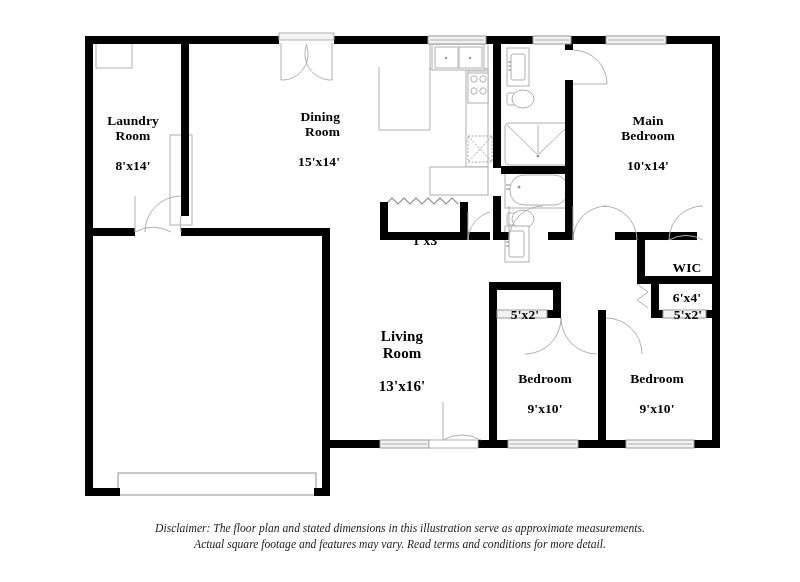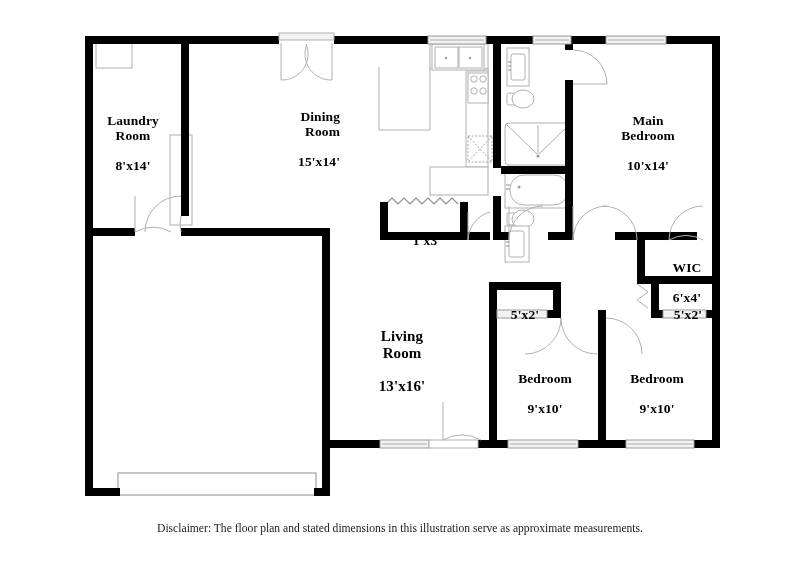--- a/index.html
+++ b/index.html
@@ -342,17 +342,18 @@
   </div>
 
   <div class="room-label" style="left:485px; top:292px; width:80px; font-size:13.5px;">
     <span class="rl-dim">5'x2'</span>
   </div>
 
   <div class="room-label" style="left:648px; top:292px; width:80px; font-size:13.5px;">
     <span class="rl-dim">5'x2'</span>
   </div>
 
-  <div class="disclaimer" style="top:521px; font-size:11.6px;">
+  <div class="disclaimer" style="top:521px; font-size:11.6px;font-style:italic;">
     <span class="dl-line">Disclaimer: The floor plan and stated dimensions in this illustration serve as approximate measurements.</span>
+    <span class="dl-line">Actual square footage and features may vary. Read terms and conditions for more detail.</span>
   </div>
 
 </div>
 
 </body></html>

